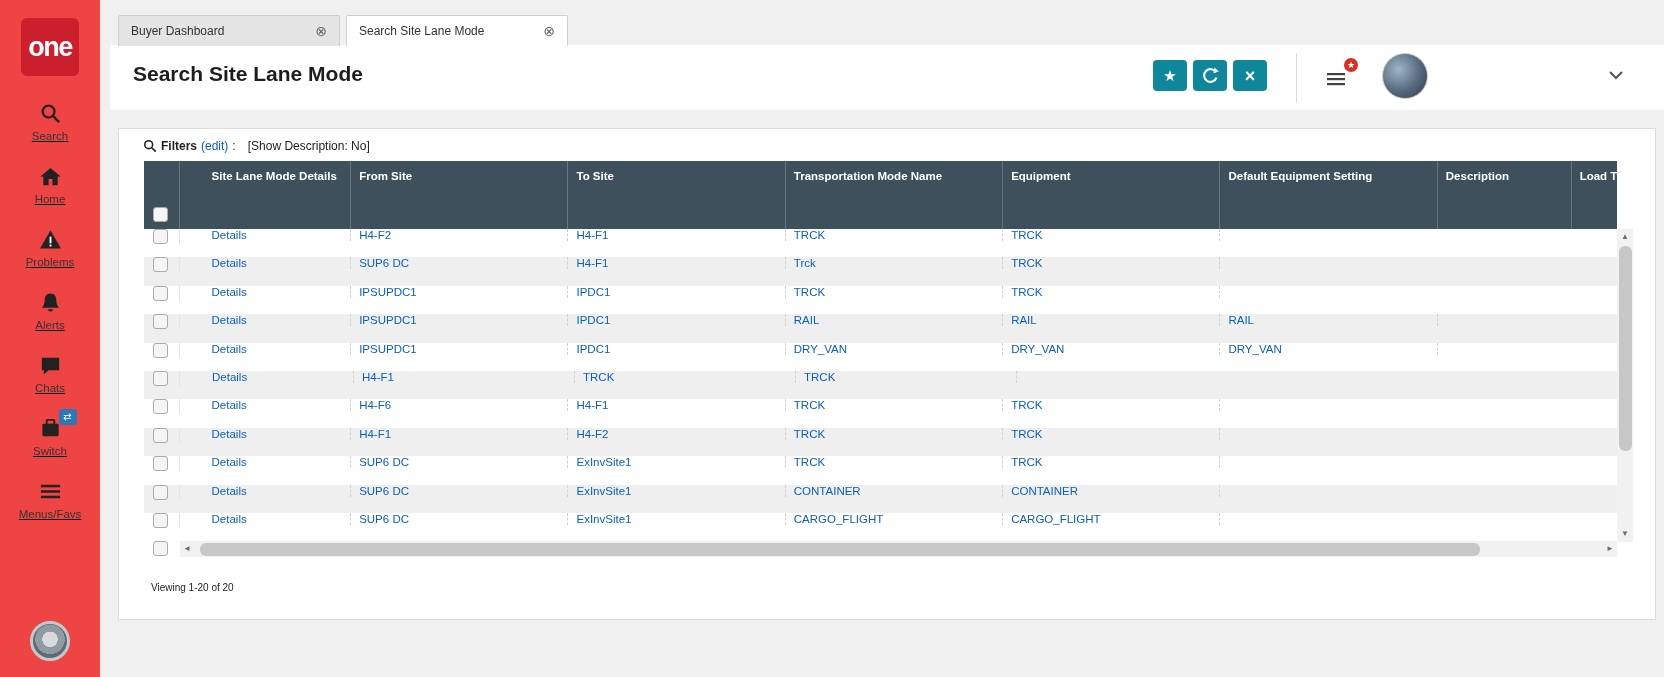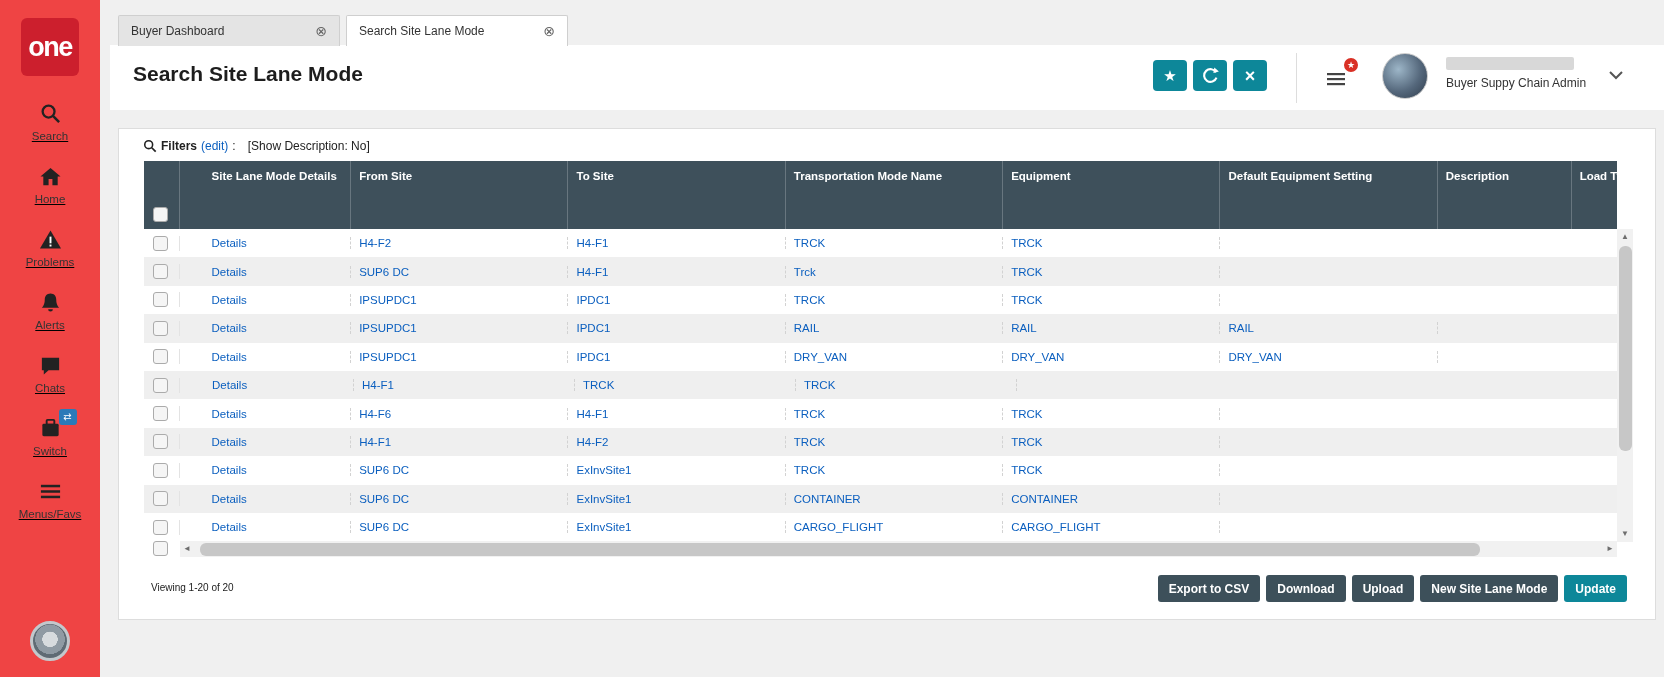--- a/index.html
+++ b/index.html
@@ -52,21 +52,21 @@
   .filters-row { position: absolute; left: 24px; top: 10px; display: flex; align-items: center; gap: 4px; font-size: 12px; color: #222; }
   .filters-label { font-weight: bold; }
   .edit-link { color: #0b5fbf; cursor: pointer; }
   .show-inactivated { margin-left: 8px; }
 
   .table-wrap { position: absolute; left: 25px; top: 32px; width: 1489px; }
   .thead { display: flex; width: 1473px; background: #3e505b; height: 68px; }
   .th { color: #fff; font-size: 11.5px; font-weight: bold; padding: 9px 8px; border-right: 1px solid rgba(255,255,255,0.22); overflow: hidden; white-space: nowrap; cursor: pointer; }
   .th.c-check { display: flex; align-items: flex-end; padding: 0 0 7px 9px; cursor: default; }
   .tbody { width: 1473px; }
-  .trow { display: flex; height: 28.4px; align-items: center; background: #fff; }
+  .trow { display: flex; height: 28.4px; align-items: flex-start; background: #fff; }
   .trow:nth-child(even) { background: #efefef; }
   .cell { font-size: 11.5px; padding: 0 8px; border-right: 1px dashed #d2d2d2; display: flex; align-items: center; overflow: hidden; white-space: nowrap; }
   .cell.c-check { padding: 0 0 0 9px; border-right: 1px solid #e3e3e3; }
   .link { color: #0b5fbf; text-decoration: none; cursor: pointer; }
   .checkbox { width: 15px; height: 15px; background: #f5f5f5; border: 1px solid #ababab; border-radius: 3px; display: inline-block; cursor: pointer; flex: none; }
   .c-check { width: 36px; } .c0 { width: 150px; margin-left: 24px; } .c1 { width: 221px; } .c2 { width: 221px; }
   .c3 { width: 221px; } .c4 { width: 221px; } .c5 { width: 221px; } .c6 { width: 136px; }
   .c7 { width: 46px; border-right: none; padding-right: 0; }
 
   .vscroll { position: absolute; right: 0; top: 68px; width: 16px; height: 313px; background: #f1f1f1; display: flex; flex-direction: column; justify-content: space-between; align-items: center; cursor: pointer; }
@@ -194,24 +194,20 @@
     <svg viewBox="0 0 24 24" width="24" height="24">
         <rect x="3" y="6" width="18" height="2.2" fill="#444"></rect>
         <rect x="3" y="11" width="18" height="2.2" fill="#444"></rect>
         <rect x="3" y="16" width="18" height="2.2" fill="#444"></rect>
       </svg>
     <span class="badge">★</span>
   </div>
 
   <div class="user-avatar"></div>
 
-  <div class="user-meta">
-    <div class="redacted"></div>
-    <div class="user-role">Buyer Suppy Chain Admin</div>
-  </div>
 
   <div class="user-chevron">
     <svg viewBox="0 0 16 12" width="16" height="12">
         <polyline points="2,3 8,9 14,3" fill="none" stroke="#555" stroke-width="2"></polyline>
       </svg>
   </div>
 </header>
 
 <section class="card">
 
@@ -562,20 +558,13 @@
       <div class="hscroll">
         <span class="scroll-arrow">◄</span>
         <div class="hthumb"></div>
         <span class="scroll-arrow">►</span>
       </div>
     </div>
   </div>
 
   <div class="card-footer-viewing">Viewing 1-20 of 20</div>
 
-  <div class="footer-buttons">
-    <button class="btn">Export to CSV</button>
-    <button class="btn">Download</button>
-    <button class="btn">Upload</button>
-    <button class="btn">New Site Lane Mode</button>
-    <button class="btn primary">Update</button>
-  </div>
 </section>
 
 </body></html>

